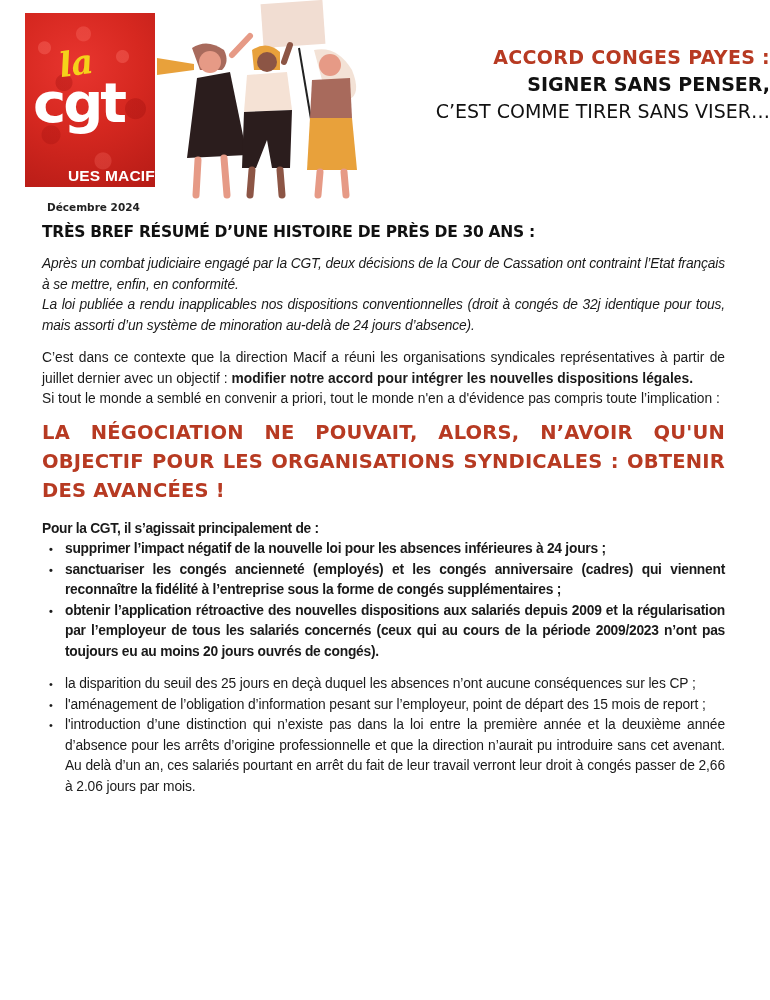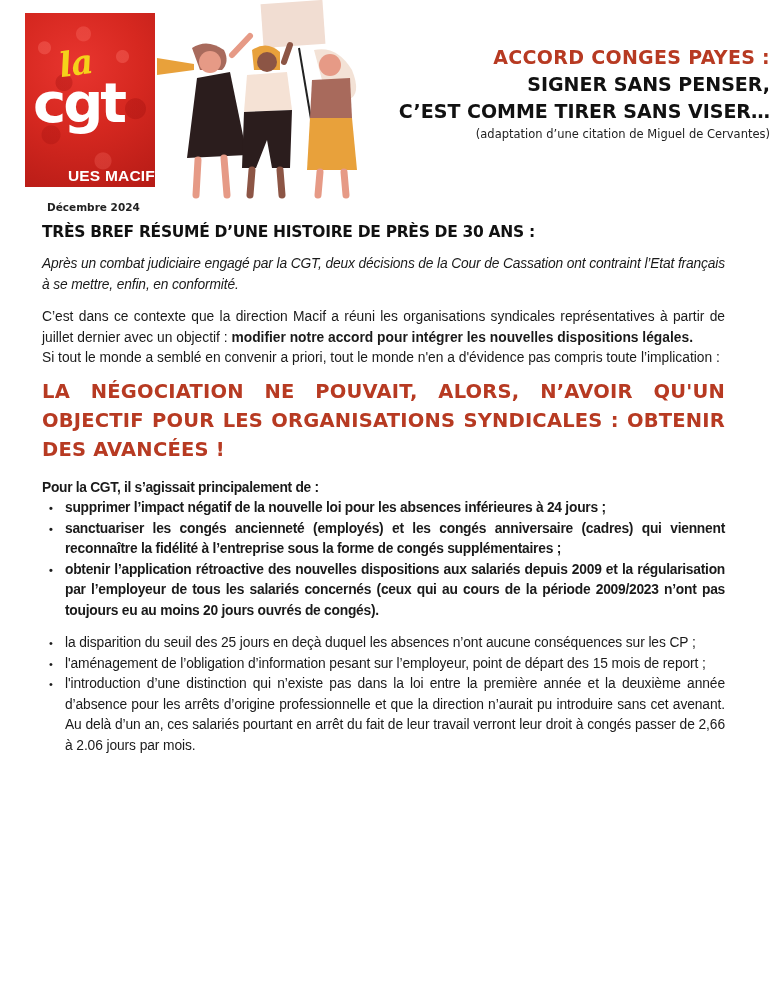--- a/index.html
+++ b/index.html
@@ -43,21 +43,21 @@
     .title-block { position: absolute; left: 330px; top: 44px; width: 440px; text-align: right; }
     .title-l1 {
       font-family: "DejaVu Sans", sans-serif; font-weight: bold; font-size: 19px;
       color: #b73a22; letter-spacing: 0.3px; line-height: 27px; padding-left: 52px;
     }
     .title-l2 {
       font-family: "DejaVu Sans", sans-serif; font-weight: bold; font-size: 19px;
       color: #111; line-height: 27px; padding-left: 22px;
     }
     .title-l3 {
-      font-family: "DejaVu Sans", sans-serif; font-weight: bold; font-size: 19px;
+      font-family: "DejaVu Sans", sans-serif; font-weight: normal; font-size: 19px;
       color: #111; line-height: 27px; padding-left: 38px; white-space: nowrap;
     }
     .title-sub {
       font-family: "DejaVu Sans", sans-serif; font-size: 11.5px; color: #222;
       line-height: 18px; padding-left: 36px;
     }
 
     .date {
       position: absolute; left: 47px; top: 201px;
       font-family: "DejaVu Sans", sans-serif; font-weight: bold; font-size: 10.5px; color: #222;
@@ -126,29 +126,29 @@
     <path d="M160,80 L198,78 L200,118 L158,118 Z" fill="#a86a5c"></path>
     <path d="M158,118 L200,118 L205,170 L155,170 Z" fill="#e8a13b"></path>
     <path d="M168,172 L166,195 M192,172 L194,195" stroke="#e69a86" stroke-width="7" stroke-linecap="round"></path>
   </g>
 </svg>
 
 <div class="title-block">
   <div class="title-l1">ACCORD CONGES PAYES :</div>
   <div class="title-l2">SIGNER SANS PENSER,</div>
   <div class="title-l3">C’EST COMME TIRER SANS VISER…</div>
-  <div class="title-sub">(adaptation d’une citation de Miguel de Cervantes)</div>
 </div>
 
 <div class="date">Décembre 2024</div>
 
 <div class="content">
   <h2 class="h-section">TRÈS BREF RÉSUMÉ D’UNE HISTOIRE DE PRÈS DE 30 ANS :</h2>
 
   <p class="italic">Après un combat judiciaire engagé par la CGT, deux décisions de la Cour de Cassation ont contraint l’Etat français à se mettre, enfin, en conformité.</p>
+  <p class="italic">La loi publiée a rendu inapplicables nos dispositions conventionnelles (droit à congés de 32j identique pour tous, mais assorti d’un système de minoration au-delà de 24 jours d’absence).</p>
 
   <div class="gap"></div>
 
   <p>
     <span>C’est dans ce contexte que la direction Macif a réuni les organisations syndicales représentatives à partir de juillet dernier avec un objectif : </span><span class="bold">modifier notre accord pour intégrer les nouvelles dispositions légales.</span>
   </p>
   <p>Si tout le monde a semblé en convenir a priori, tout le monde n'en a d'évidence pas compris toute l’implication :</p>
 
   <div class="big-red">LA NÉGOCIATION NE POUVAIT, ALORS, N’AVOIR QU'UN OBJECTIF POUR LES ORGANISATIONS SYNDICALES : OBTENIR DES AVANCÉES !</div>
 

